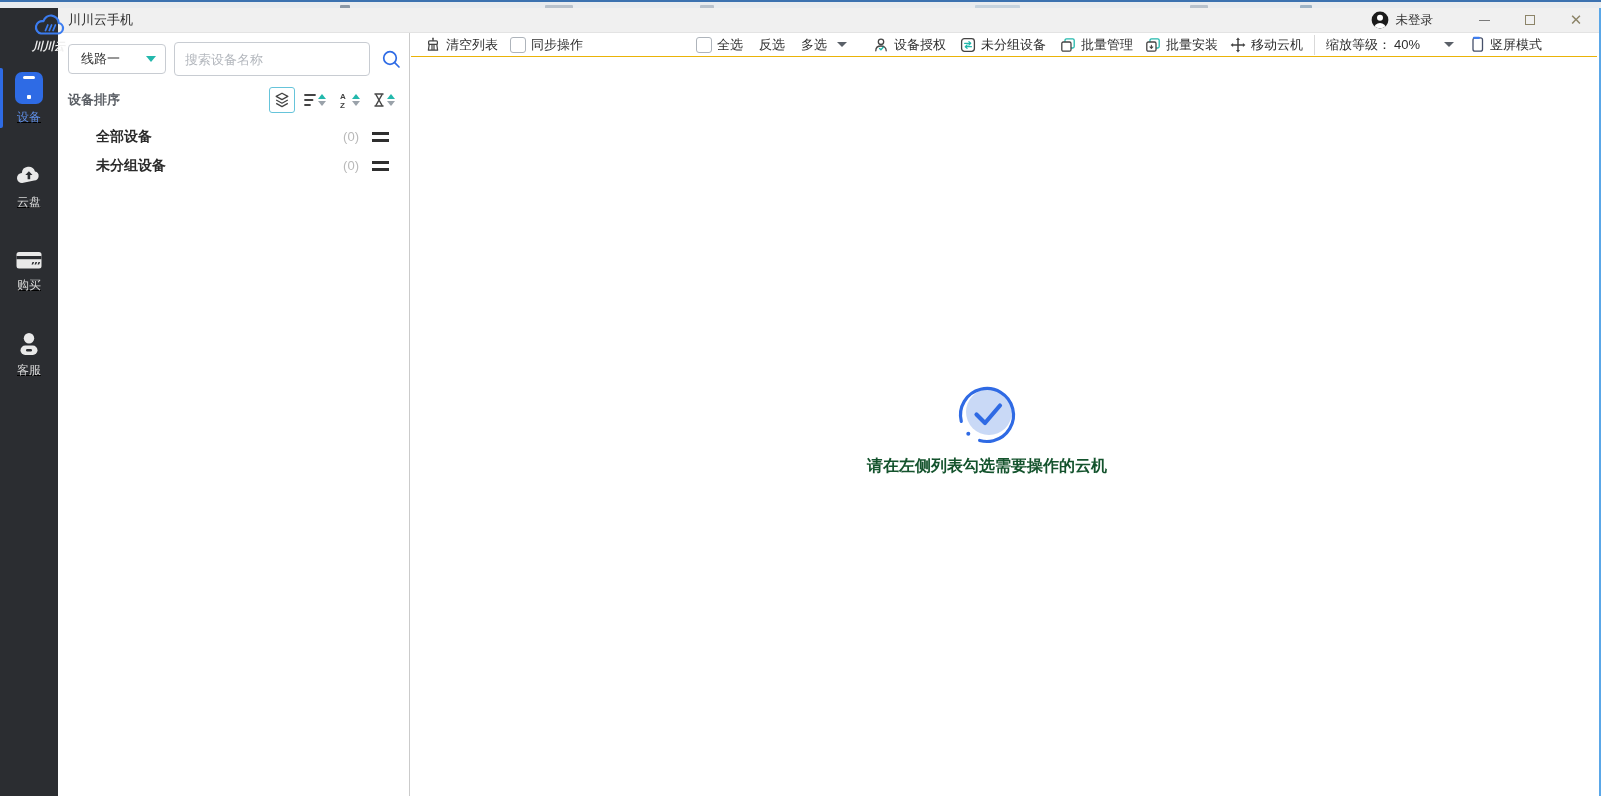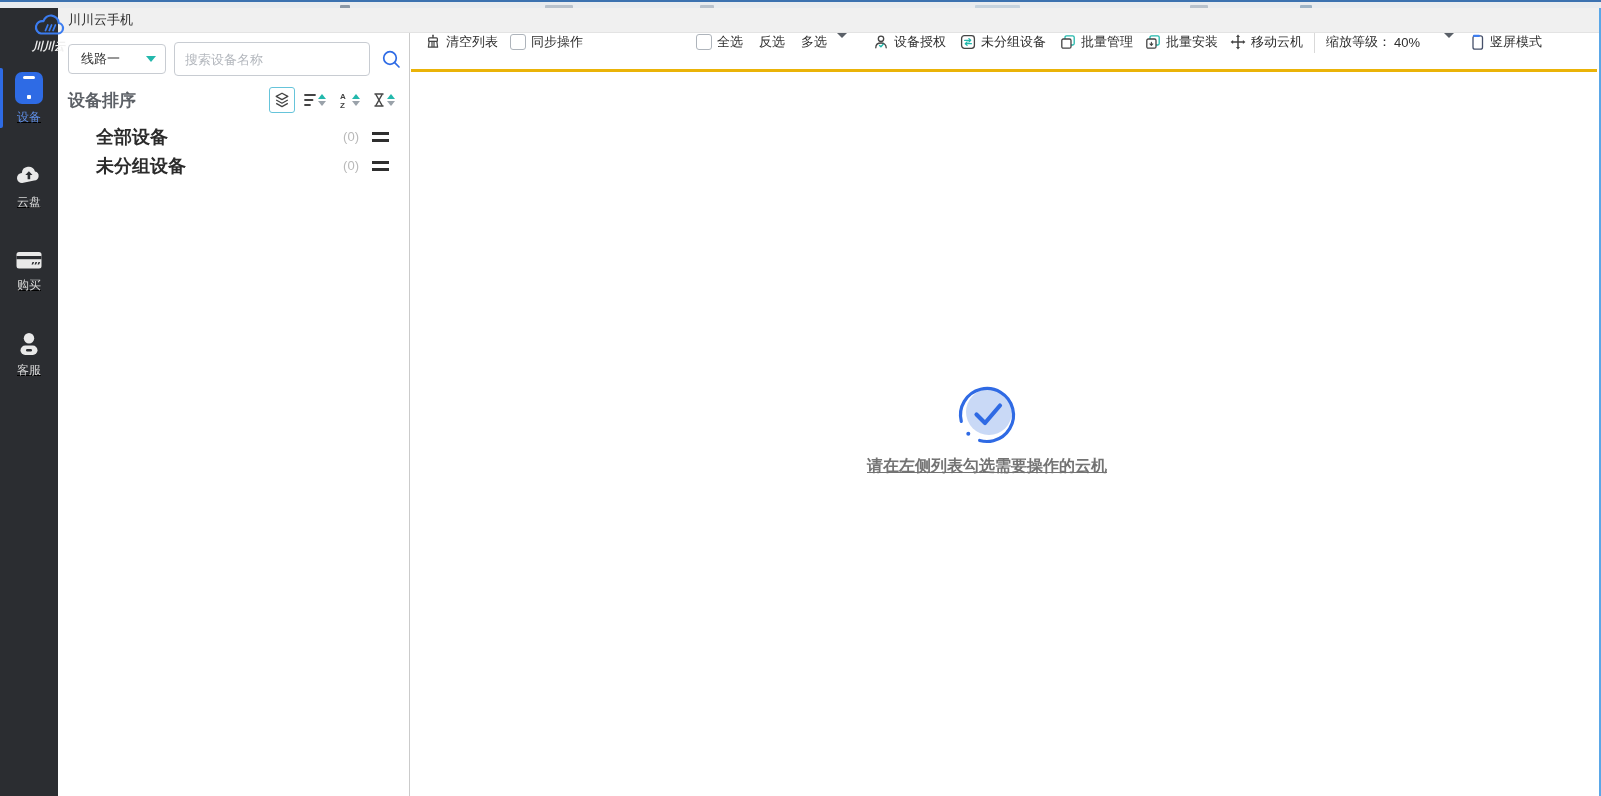--- a/index.html
+++ b/index.html
@@ -51,48 +51,48 @@
   .search-row { margin:11px 8px 0 10px; display:flex; align-items:center; height:30px; }
   .line-select { width:100px; height:30px; border:1px solid #c8ccd2; border-radius:4px; display:flex; align-items:center; justify-content:space-between; padding:0 9px 0 12px; font-size:13px; color:#333; cursor:pointer; background:#fff; }
   .tri { width:0; height:0; border-left:5px solid transparent; border-right:5px solid transparent; }
   .tri.teal { border-top:6px solid #23b8ac; }
   .tri.dark { border-top:5px solid #5a6068; }
   .search-input { margin-left:8px; width:196px; height:30px; border:1px solid #c8ccd2; border-radius:4px; padding:16px 10px; font-size:13px; color:#ec4899; outline:none; }
   .search-input::placeholder { color:#b3b7bd; }
   .search-glass { margin-left:11px; cursor:pointer; display:flex; }
 
   .sort-row { margin:13px 10px 0; display:flex; align-items:center; }
-  .sort-label { font-size:17px; color:#5c6066; font-weight:700; }
+  .sort-label { font-size:13px; color:#5c6066; font-weight:700; }
   .sort-icons { margin-left:auto; display:flex; align-items:center; gap:5px; }
   .sort-btn { display:flex; align-items:center; padding:3px 3px; border:1px solid transparent; border-radius:3px; cursor:pointer; }
   .sort-btn.selected { border-color:#66c4da; }
   .tri-pair { display:flex; flex-direction:column; gap:2px; margin-left:2px; }
   .tri-up { width:0; height:0; border-left:4px solid transparent; border-right:4px solid transparent; border-bottom:5px solid #23b8ac; }
   .tri-dn { width:0; height:0; border-left:4px solid transparent; border-right:4px solid transparent; border-top:5px solid #9aa2aa; }
 
   .group-list { margin-top:9px; }
   .group-row { display:flex; align-items:center; height:29px; padding:0 20px 0 38px; cursor:pointer; }
-  .group-name { font-size:18px; color:#2b2b2b; font-weight:700; }
+  .group-name { font-size:14px; color:#2b2b2b; font-weight:700; }
   .group-right { margin-left:auto; display:flex; align-items:center; gap:13px; }
   .group-count { font-size:13px; color:#b9b9b9; }
   .menu-icon { width:17px; height:10px; border-top:3px solid #2f2f2f; border-bottom:3px solid #2f2f2f; cursor:grab; }
 
   
   .main { position:absolute; left:411px; top:25px; right:2px; bottom:0; background:#fff; }
-  .toolbar { height:39px; border-bottom:3px solid #eab308; display:flex; align-items:flex-start; padding:0 55px 0 14px; font-size:13px; color:#2f2f2f; white-space:nowrap; }
+  .toolbar { height:24px; border-bottom:1px solid #eab308; display:flex; align-items:center; padding:0 55px 0 14px; font-size:13px; color:#2f2f2f; white-space:nowrap; }
   .tb-item { display:flex; align-items:center; gap:5px; cursor:pointer; }
   .tb-spacer { flex:1; }
   .checkbox { display:inline-block; width:16px; height:16px; border:1px solid #aeb4bb; border-radius:3px; background:#fff; cursor:pointer; }
   .tb-sep { width:1px; height:20px; background:#d9d9d9; margin:0 11px; }
   .ml12 { margin-left:12px; } .ml14 { margin-left:14px; } .ml16 { margin-left:16px; }
   .ml10 { margin-left:10px; } .ml24 { margin-left:24px; } .ml26 { margin-left:26px; }
 
   .content { position:absolute; top:40px; left:0; right:0; bottom:0; }
   .empty { position:absolute; left:50%; top:311px; transform:translateX(-50%); margin-left:-17px; text-align:center; width:420px; }
-  .empty-msg { margin-top:10px; font-size:16px; font-weight:700; color:#737373;text-decoration:underline; }
+  .empty-msg { margin-top:10px; font-size:16px; font-weight:700; color:#14532d; }
 
   svg { display:block; }
 </style>
 </head>
 <body>
 
 <div class="screen">
 
   <div class="desktop-strip">
     <div class="frag" style="left:340px; width:10px; background:#8d99a6;"></div>
@@ -143,20 +143,46 @@
             <rect x="5.5" y="14.5" width="17" height="9.5" rx="4.7" fill="#e9e9e9"></rect>
             <rect x="11" y="18" width="6" height="2.4" rx="1.2" fill="#2b2d31"></rect>
           </svg>
           <div class="nav-label">客服</div>
         </div>
       </nav>
     </aside>
 
     <header class="titlebar">
       <div class="title">川川云手机</div>
+      <div class="titlebar-right">
+        <svg width="18" height="18" viewBox="0 0 18 18">
+          <defs>
+              <clipPath id="avclip">
+                <circle cx="9" cy="9" r="8.4"></circle>
+              </clipPath>
+            </defs>
+          <circle cx="9" cy="9" r="8.4" fill="#1b1b1b"></circle>
+          <g clip-path="url(#avclip)">
+            <circle cx="9" cy="6.8" r="3" fill="#fff"></circle>
+            <path d="M2.8 17.5 a6.2 5.4 0 0 1 12.4 0 z" fill="#fff"></path>
+          </g>
+        </svg>
+        <span class="login-status">未登录</span>
+        <div class="win-controls">
+          <span class="win-btn">
+              <span class="min-glyph"></span>
+            </span>
+          <span class="win-btn">
+              <span class="max-glyph"></span>
+            </span>
+          <span class="win-btn">
+              <span style="font-size:15px; color:#8c8468;">✕</span>
+            </span>
+        </div>
+      </div>
     </header>
 
     <section class="left-panel">
 
 
       <div class="search-row">
         <div class="line-select">
           <span>线路一</span>
           <span class="tri teal"></span>
         </div>

